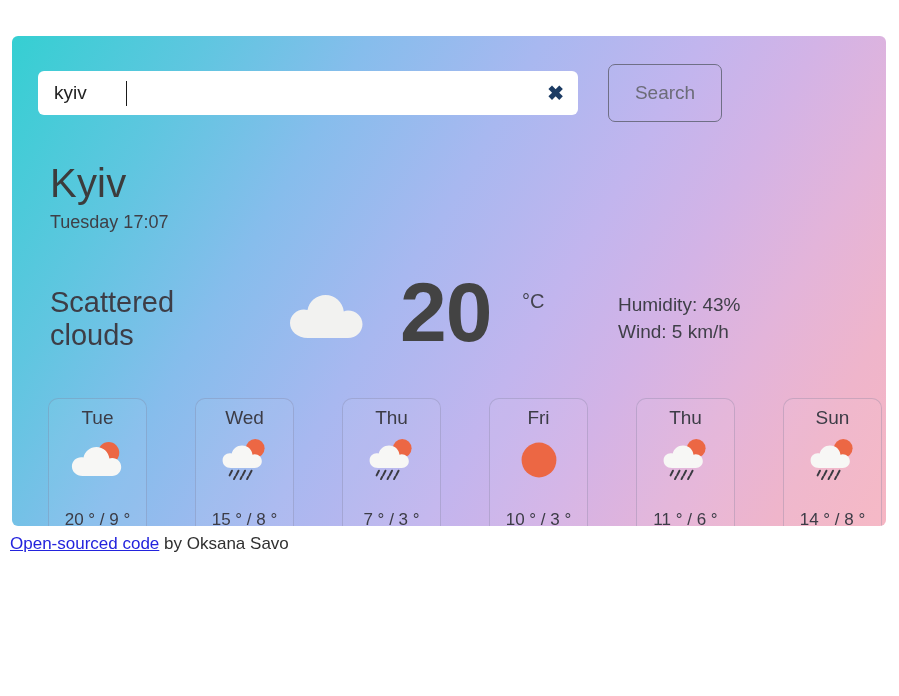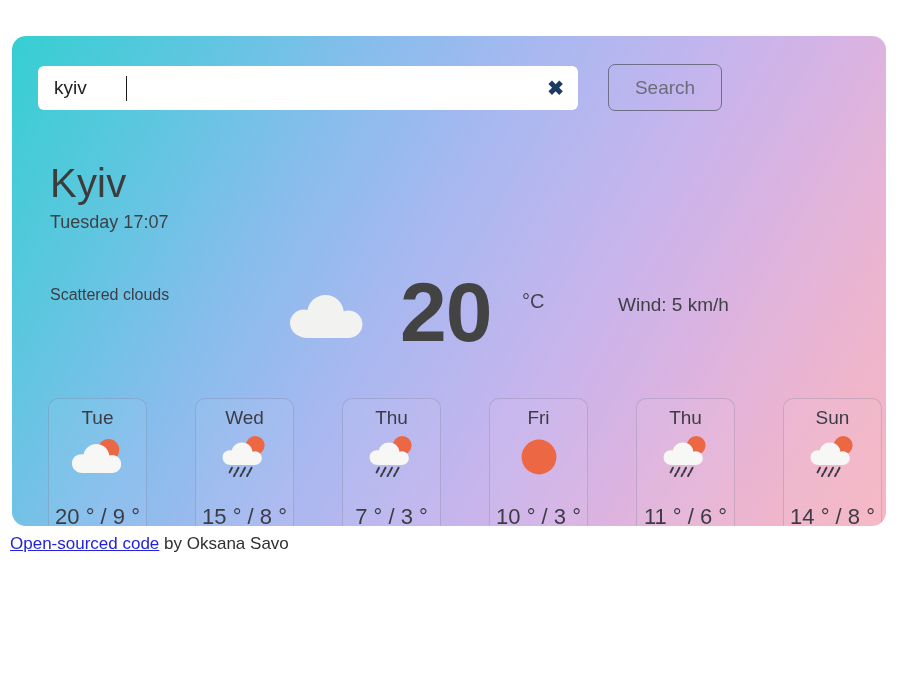--- a/index.html
+++ b/index.html
@@ -21,21 +21,21 @@
     background: #ffffff;
   }
 
   
   .weather-card {
     position: absolute;
     left: 12px;
     top: 36px;
     width: 874px;
     height: 490px;
-    border-radius: 14px;
+    border-radius: 6px;
     background:
       linear-gradient(120deg,
         #35cfd2 0%,
         #5fc6e0 17%,
         #86bdec 31%,
         #a8b8f0 46%,
         #c2b5ee 60%,
         #d3b3e6 70%,
         #e3b4da 80%,
         #efb5cb 90%,
@@ -93,21 +93,21 @@
     font-size: 20px;
     font-weight: bold;
     color: #1b3b63;
     cursor: pointer;
     line-height: 1;
     user-select: none;
   }
 
   .search-button {
     width: 114px;
-    height: 47px;
+    height: 58px;
     border-radius: 7px;
     border: 1px solid #6f6f86;
     background: transparent;
     color: #6c6c78;
     font-family: "Liberation Sans", sans-serif;
     font-size: 19px;
     cursor: pointer;
   }
 
   
@@ -136,21 +136,21 @@
     top: 246px;
     width: 800px;
     height: 90px;
   }
 
   .condition-text {
     position: absolute;
     left: 0;
     top: 4px;
     width: 180px;
-    font-size: 16px;
+    font-size: 29px;
     color: #3d3d46;
     line-height: 1.15;
   }
 
   .cloud-icon-big {
     position: absolute;
     left: 238px;
     top: 8px;
     width: 78px;
     height: 50px;
@@ -211,21 +211,21 @@
 
   .icon-slot {
     flex: 1;
     display: flex;
     align-items: center;
     justify-content: center;
     width: 100%;
   }
 
   .temps {
-    font-size: 22px;
+    font-size: 17px;
     color: #3c3c46;
     margin-bottom: 10px;
     white-space: nowrap;
     margin-top: 20px;
   }
 
   
   .footer {
     position: absolute;
     left: 10px;
@@ -265,20 +265,21 @@
       <div class="cloud-icon-big">
         <svg viewBox="0 0 78 50" width="78" height="50">
           <path fill="#f2f2f0" d="M20,48 C9,48 2,41 2,33 C2,25.5 8.5,19.5 16,19.5 C17.2,19.5 18.4,19.7 19.5,20 C21,11.5 28.5,5 37.5,5 C47,5 54.8,12.2 55.8,21.4 C57,20.8 58.4,20.5 60,20.5 C68,20.5 74.5,26.6 74.5,34.2 C74.5,41.8 68,48 60,48 Z"></path>
         </svg>
       </div>
 
       <div class="temp-number">20</div>
       <div class="temp-unit">°C</div>
 
       <div class="details">
+        <div>Humidity: 43%</div>
         <div>Wind: 5 km/h</div>
       </div>
     </div>
 
     <div class="forecast-row">
 
       <div class="forecast-card">
         <div class="day-label">Tue</div>
         <div class="icon-slot">
           <svg viewBox="0 0 60 46" width="58" height="45">

